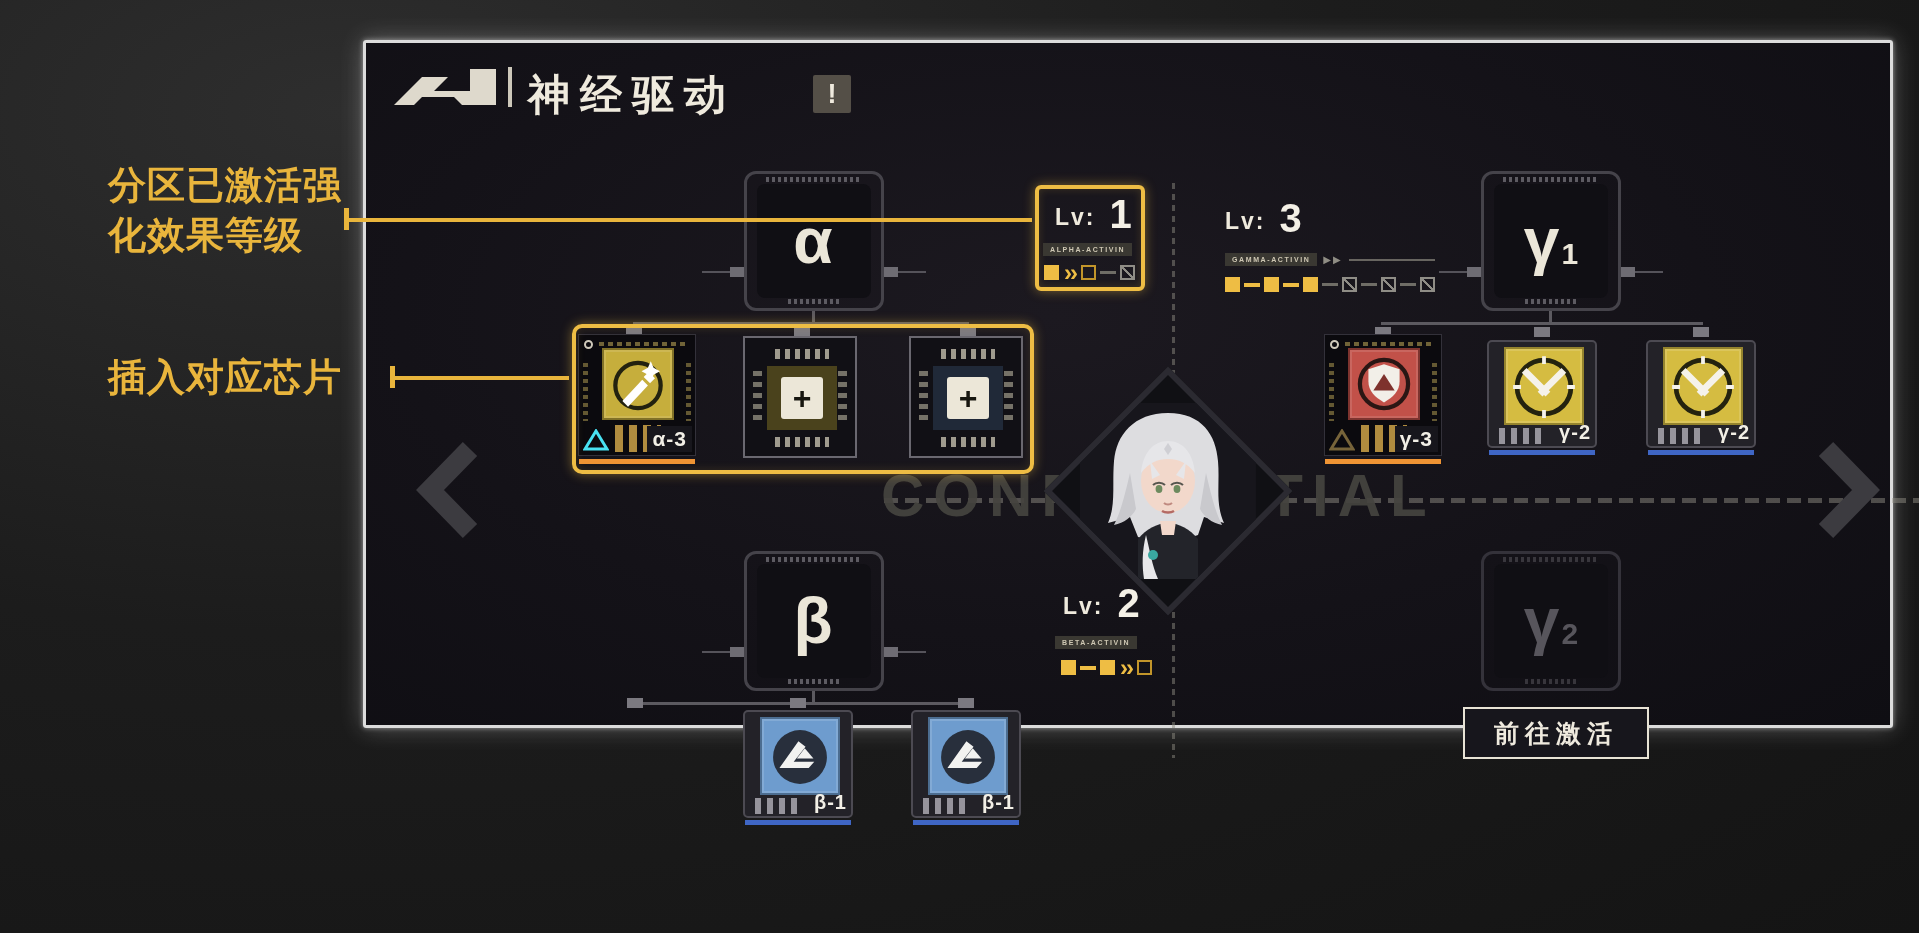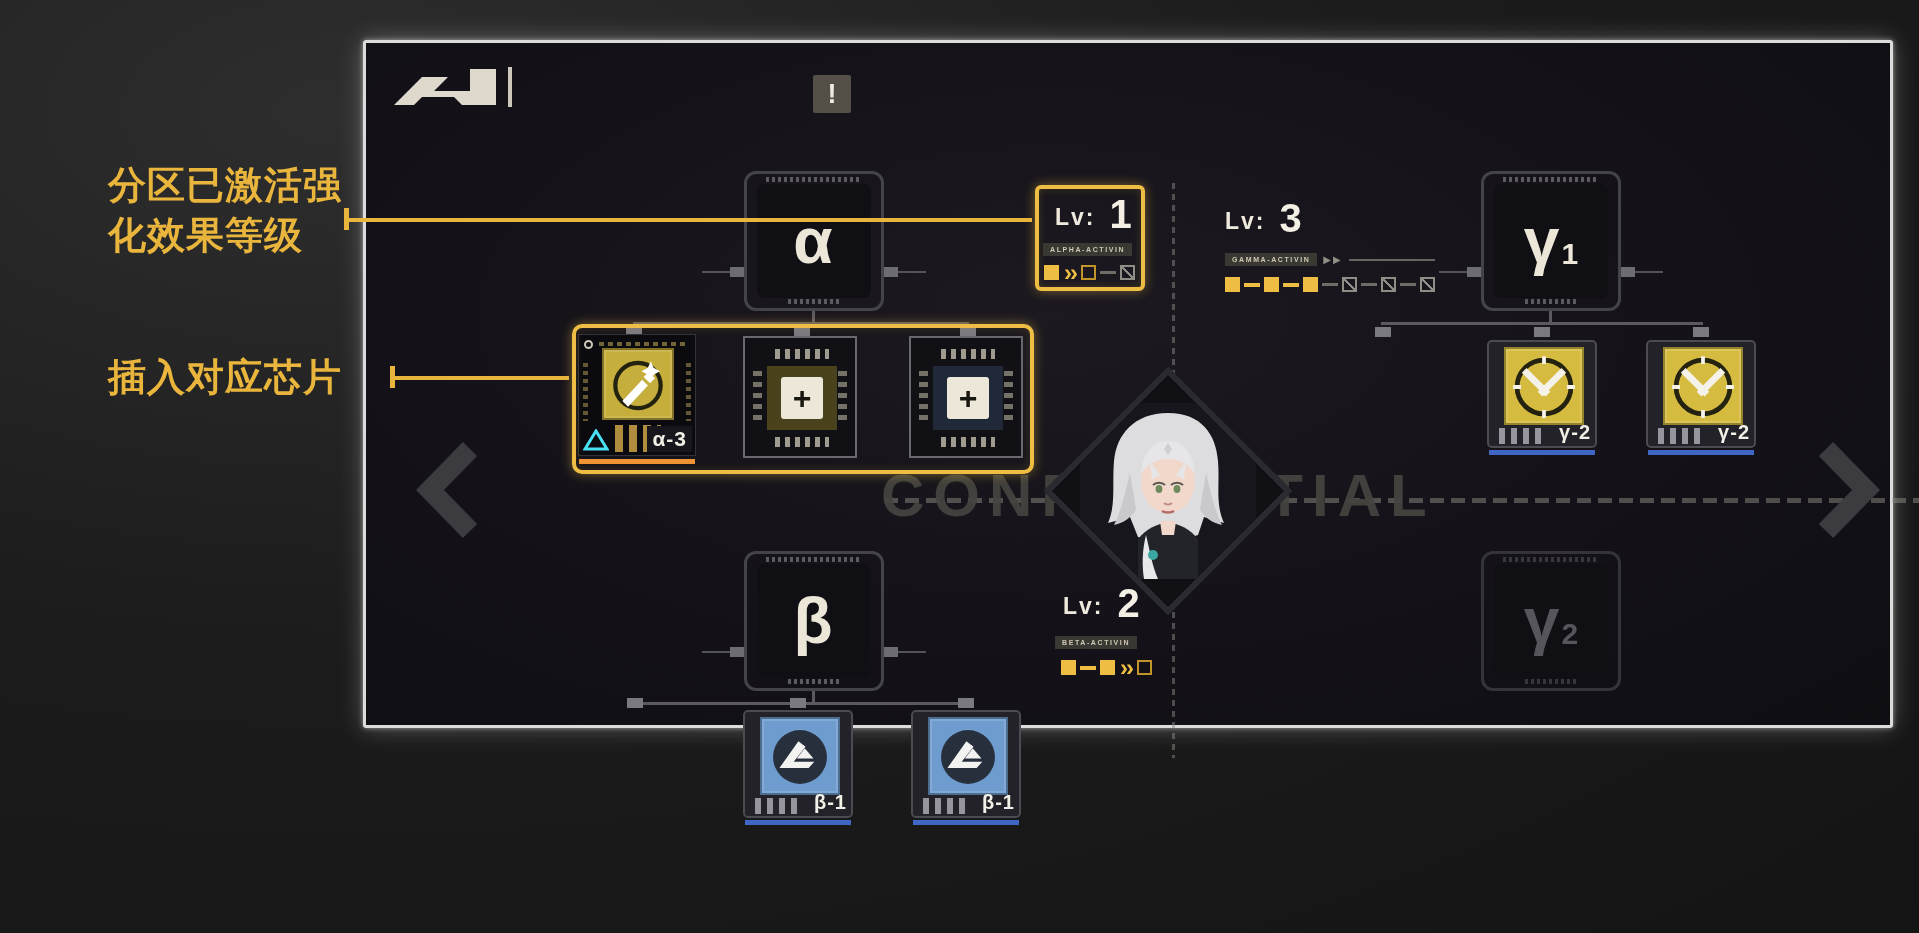--- a/index.html
+++ b/index.html
@@ -163,20 +163,21 @@
 <div class="ann-text" id="ann2">插入对应芯片</div>
 <div class="ann-cap" id="ann2-cap"></div>
 <div class="ann-line" id="ann2-line"></div>
 
 <div class="panel">
 
   <svg class="logo" viewBox="0 0 108 52">
     <polygon points="2,44 30,16 56,16 42,30 78,30 78,8 104,8 104,44 70,44 62,36 30,36 22,44" fill="#ded9cc"></polygon>
   </svg>
   <div class="hdr-divider"></div>
+  <div class="hdr-title">神经驱动</div>
   <div class="hdr-alert">!</div>
 
   <div class="tile" id="tile-alpha">
     <div class="tile-frame"></div>
     <div class="tile-pins-top"></div>
     <div class="tile-core">
       <span class="tile-glyph">α</span>
         <span class="tile-sub"></span>
     </div>
     <div class="tile-pins-bot"></div>
@@ -328,20 +329,39 @@
   <div class="chip empty" style="left:543px;top:293px">
     <span class="e-pins-top"></span>
     <span class="e-side-l"></span>
     <span class="e-side-r"></span>
     <div class="e-inner" style="background-color: rgb(32, 41, 56);">
       <button class="plus-btn">+</button>
     </div>
     <span class="e-pins-bot"></span>
   </div>
 
+  <div class="chip pcb" style="left:958px;top:291px">
+    <span class="c-ring"></span>
+    <span class="c-microtop"></span>
+    <span class="c-microl"></span>
+    <span class="c-micror"></span>
+    <div class="c-icon" style="background-color: rgb(194, 81, 73);">
+      <svg viewBox="0 0 48 48">
+        <circle cx="24" cy="24" r="17" fill="none" stroke="#2a1614" stroke-width="3"></circle>
+        <path d="M24 10l11 3.5v8.5c0 7-4.5 11-11 15-6.5-4-11-8-11-15v-8.5z" fill="#f2efe8"></path>
+        <path d="M24 17l7.5 11.5h-15z" fill="#7e322d"></path>
+      </svg>
+    </div>
+    <svg class="c-badge" viewBox="0 0 26 22" style="color: rgb(119, 100, 58);">
+      <polygon points="13,2 24,20 2,20" fill="none" stroke="currentColor" stroke-width="3"></polygon>
+    </svg>
+    <div class="c-pins"></div>
+    <span class="c-label">γ-3</span>
+    <div class="c-under" style="background-color: rgb(239, 148, 52);"></div>
+  </div>
   <div class="chip metal" style="left:1121px;top:297px">
     <div class="c-icon" style="background-color: rgb(213, 188, 65);">
       <svg viewBox="0 0 48 48">
         <circle cx="24" cy="24" r="17" fill="none" stroke="#24230f" stroke-width="3"></circle>
         <g fill="#f5f2ea">
           <path d="M13 12l15 15-3 3-15-15z"></path>
           <path d="M35 12L20 27l3 3 15-15z"></path>
         </g>
         <path d="M24 4.5v5M24 38.5v5M4.5 24h5M38.5 24h5" stroke="#f5f2ea" stroke-width="2.4"></path>
       </svg>
@@ -416,14 +436,15 @@
     </svg>
   </div>
 
   <svg class="nav-arrow" id="arrow-left" viewBox="0 0 66 98">
     <polyline points="54,8 14,49 54,90" fill="none" stroke="#3c3b40" stroke-width="20"></polyline>
   </svg>
   <svg class="nav-arrow" id="arrow-right" viewBox="0 0 66 98">
     <polyline points="12,8 52,49 12,90" fill="none" stroke="#3c3b40" stroke-width="20"></polyline>
   </svg>
 
+  <button class="activate-btn">前往激活</button>
 
 </div>
 
 </body></html>

